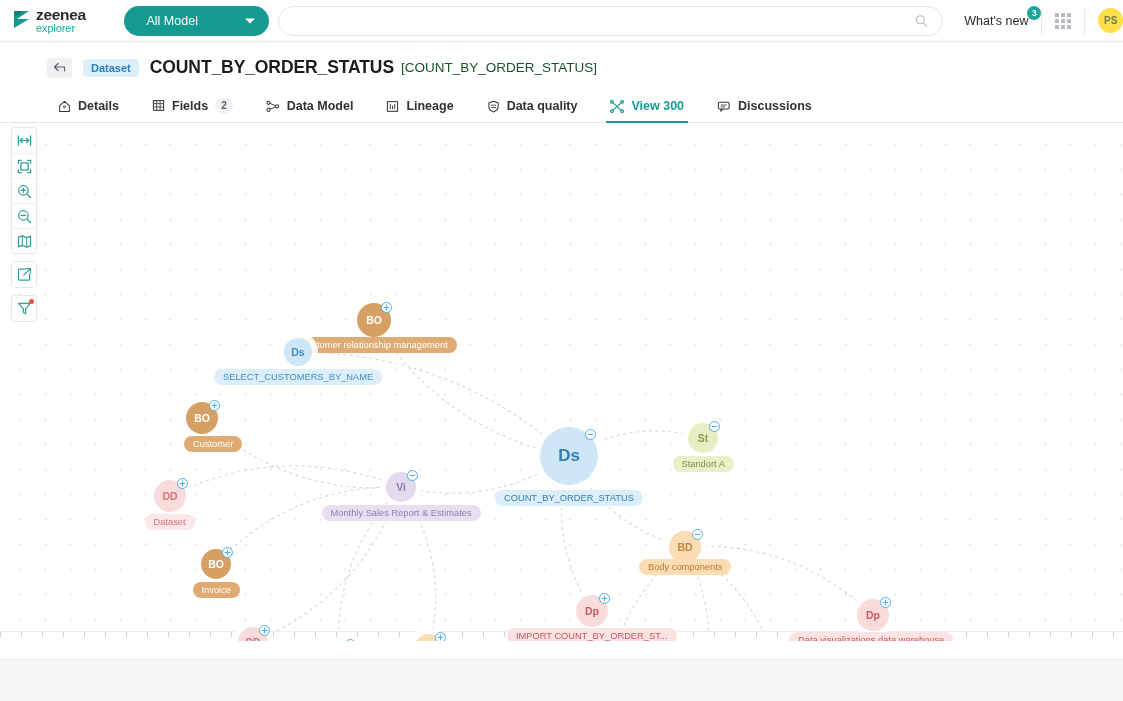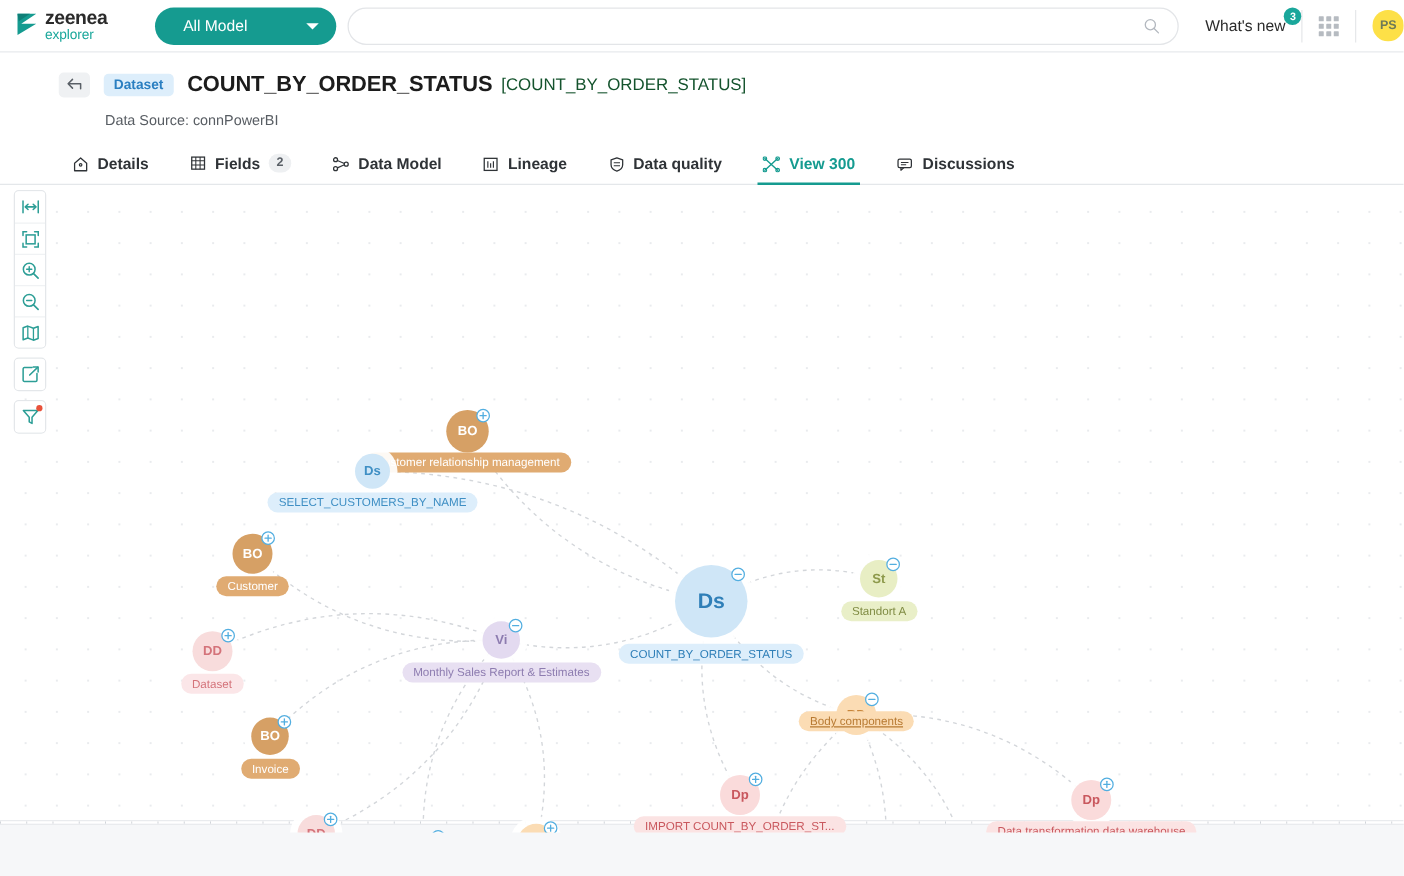--- a/index.html
+++ b/index.html
@@ -270,21 +270,20 @@
   <div class="crumbline">
     <div class="backbtn">
       <svg width="13" height="11" viewBox="0 0 13 11">
         <path d="M5 1.5 L1.5 5 L5 8.5 M1.5 5 L11.5 5 L11.5 9" fill="none" stroke="#5a6067" stroke-width="1.2" stroke-linecap="round" stroke-linejoin="round"></path>
       </svg>
     </div>
     <div class="pill-dataset">Dataset</div>
     <div class="titlemain">COUNT_BY_ORDER_STATUS</div>
     <div class="titlealt">[COUNT_BY_ORDER_STATUS]</div>
   </div>
-  <div class="datasource">Data Source: connPowerBI</div>
 </div>
 
 <div class="tabs">
   <div class="tab">
     <span class="tab-ico">
       <svg width="13" height="13" viewBox="0 0 14 14">
           <path d="M7 1.5 L12.2 6 L12.2 12.5 L1.8 12.5 L1.8 6 Z" fill="none" stroke="#2f3337" stroke-width="1.1" stroke-linejoin="round"></path>
           <circle cx="7" cy="7.4" r="1.1" fill="none" stroke="#2f3337" stroke-width="1"></circle>
         </svg>
     </span>
@@ -467,21 +466,21 @@
         <div class="node-label" style="background: rgb(221, 238, 251); color: rgb(63, 143, 196); top: 246px; left: 214px;">SELECT_CUSTOMERS_BY_NAME</div>
       </div>
       <div class="node" style="left: 0px; top: 0px;">
         <div class="node-circle" style="position: absolute; width: 32px; height: 32px; left: 186px; top: 279px; background: rgb(214, 160, 101); color: rgb(255, 255, 255); font-size: 10.5px;">BO</div>
         <div class="node-badge" style="position: absolute; width: 11px; height: 11px; left: 208.521px; top: 277.479px;">
           <svg width="7" height="7" viewBox="0 0 8 8">
             <line x1="1.2" y1="4" x2="6.8" y2="4" stroke="#52aee0" stroke-width="1.2" stroke-linecap="round"></line>
             <line x1="4" y1="1.2" x2="4" y2="6.8" stroke="#52aee0" stroke-width="1.2" stroke-linecap="round"></line>
           </svg>
         </div>
-        <div class="node-label" style="background: rgb(224, 171, 114); color: rgb(255, 255, 255); top: 313px; left: 173px;">Customer</div>
+        <div class="node-label" style="background: rgb(224, 171, 114); color: rgb(255, 255, 255); top: 313px; left: 184px;">Customer</div>
       </div>
       <div class="node" style="left: 0px; top: 0px;">
         <div class="node-circle" style="position: absolute; width: 32px; height: 32px; left: 154px; top: 357px; background: rgb(248, 220, 220); color: rgb(212, 115, 122); font-size: 10.5px;">DD</div>
         <div class="node-badge" style="position: absolute; width: 11px; height: 11px; left: 176.521px; top: 355.479px;">
           <svg width="7" height="7" viewBox="0 0 8 8">
             <line x1="1.2" y1="4" x2="6.8" y2="4" stroke="#52aee0" stroke-width="1.2" stroke-linecap="round"></line>
             <line x1="4" y1="1.2" x2="4" y2="6.8" stroke="#52aee0" stroke-width="1.2" stroke-linecap="round"></line>
           </svg>
         </div>
         <div class="node-label" style="background: rgb(251, 230, 232); color: rgb(212, 115, 122); top: 391px; left: 144.5px;">Dataset</div>
@@ -513,21 +512,21 @@
         </div>
         <div class="node-label" style="background: rgb(233, 239, 200); color: rgb(128, 140, 68); top: 333px; left: 672.5px;">Standort A</div>
       </div>
       <div class="node" style="left: 0px; top: 0px;">
         <div class="node-circle" style="position: absolute; width: 32px; height: 32px; left: 669px; top: 408px; background: rgb(251, 220, 180); color: rgb(200, 133, 58); font-size: 10.5px;">BD</div>
         <div class="node-badge" style="position: absolute; width: 11px; height: 11px; left: 691.521px; top: 406.479px;">
           <svg width="7" height="7" viewBox="0 0 8 8">
             <line x1="1.2" y1="4" x2="6.8" y2="4" stroke="#52aee0" stroke-width="1.2" stroke-linecap="round"></line>
           </svg>
         </div>
-        <div class="node-label" style="background: rgb(251, 220, 180); color: rgb(184, 122, 50); top: 421px; left: 639px; text-decoration: underline;">Body components</div>
+        <div class="node-label" style="background: rgb(251, 220, 180); color: rgb(184, 122, 50); top: 436px; left: 639px;">Body components</div>
       </div>
       <div class="node" style="left: 0px; top: 0px;">
         <div class="node-circle" style="position: absolute; width: 30px; height: 30px; left: 201px; top: 426px; background: rgb(214, 160, 101); color: rgb(255, 255, 255); font-size: 10.5px;">BO</div>
         <div class="node-badge" style="position: absolute; width: 11px; height: 11px; left: 221.814px; top: 424.186px;">
           <svg width="7" height="7" viewBox="0 0 8 8">
             <line x1="1.2" y1="4" x2="6.8" y2="4" stroke="#52aee0" stroke-width="1.2" stroke-linecap="round"></line>
             <line x1="4" y1="1.2" x2="4" y2="6.8" stroke="#52aee0" stroke-width="1.2" stroke-linecap="round"></line>
           </svg>
         </div>
         <div class="node-label" style="background: rgb(224, 171, 114); color: rgb(255, 255, 255); top: 459px; left: 192.5px;">Invoice</div>
@@ -543,21 +542,21 @@
         <div class="node-label" style="background: rgb(251, 227, 227); color: rgb(201, 88, 94); top: 505px; left: 507px;">IMPORT COUNT_BY_ORDER_ST...</div>
       </div>
       <div class="node" style="left: 0px; top: 0px;">
         <div class="node-circle" style="position: absolute; width: 32px; height: 32px; left: 857px; top: 476px; background: rgb(250, 219, 219); color: rgb(201, 88, 94); font-size: 10.5px;">Dp</div>
         <div class="node-badge" style="position: absolute; width: 11px; height: 11px; left: 879.521px; top: 474.479px;">
           <svg width="7" height="7" viewBox="0 0 8 8">
             <line x1="1.2" y1="4" x2="6.8" y2="4" stroke="#52aee0" stroke-width="1.2" stroke-linecap="round"></line>
             <line x1="4" y1="1.2" x2="4" y2="6.8" stroke="#52aee0" stroke-width="1.2" stroke-linecap="round"></line>
           </svg>
         </div>
-        <div class="node-label" style="background: rgb(251, 227, 227); color: rgb(201, 88, 94); top: 509px; left: 789px;">Data transformation data warehouse</div>
+        <div class="node-label" style="background: rgb(251, 227, 227); color: rgb(201, 88, 94); top: 509px; left: 789px;">Data visualizations data warehouse</div>
       </div>
       <div class="node" style="left: 0px; top: 0px;">
         <div class="node-circle" style="position: absolute; width: 30px; height: 30px; left: 238px; top: 504px; background: rgb(248, 220, 220); color: rgb(212, 115, 122); font-size: 10.5px;">DD</div>
         <div class="node-badge" style="position: absolute; width: 11px; height: 11px; left: 258.814px; top: 502.186px;">
           <svg width="7" height="7" viewBox="0 0 8 8">
             <line x1="1.2" y1="4" x2="6.8" y2="4" stroke="#52aee0" stroke-width="1.2" stroke-linecap="round"></line>
             <line x1="4" y1="1.2" x2="4" y2="6.8" stroke="#52aee0" stroke-width="1.2" stroke-linecap="round"></line>
           </svg>
         </div>
       </div>

